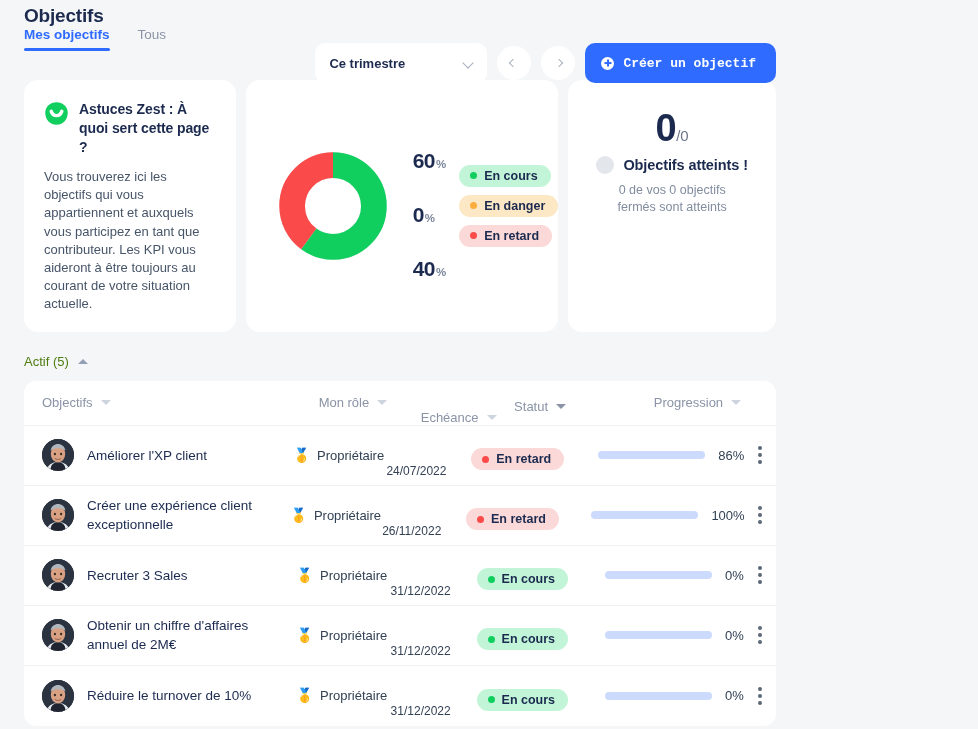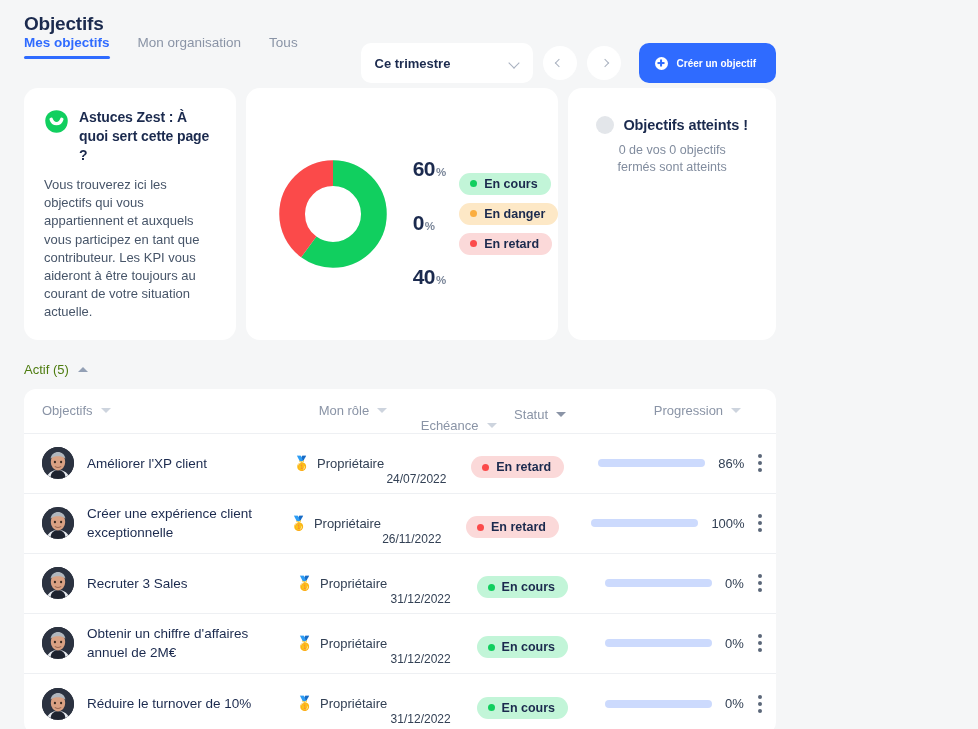--- a/index.html
+++ b/index.html
@@ -11,21 +11,21 @@
     overflow: hidden;
   }
 
   body {
     background: #f5f6f7;
     font-family: "Liberation Sans", sans-serif;
     color: #1b2a4e;
     -webkit-font-smoothing: antialiased;
   }
 
-  .page { position: relative; width: 800px; height: 729px; padding: 12px 24px; }
+  .page { position: relative; width: 800px; height: 729px; padding: 4px 24px; }
 
   
   .page-title {
     font-size: 19px;
     font-weight: bold;
     letter-spacing: -0.2px;
     color: #1b2a4e;
     padding-top: 1px;
     line-height: 22px;
   }
@@ -113,28 +113,28 @@
   .nav-btn.prev i { transform: rotate(-135deg); margin-left: -2px; }
   .nav-btn.next i { transform: rotate(45deg); margin-right: -2px; }
 
   .create-btn {
     height: 40px;
     background: #2f6bff;
     color: #fff;
     border: none;
     border-radius: 10px;
     padding: 0 20px 0 16px;
-    font-size: 10px;
-    font-weight: bold;
-    font-family: Liberation Sans, sans-serif;
+    font-size: 13px;
+    font-weight: bold;
+    font-family: Liberation Mono, monospace;
     display: flex;
     align-items: center;
     gap: 9px;
     cursor: pointer;
-    margin-left: 8px;
+    margin-left: 0;
   }
   .plus-circle {
     width: 13px; height: 13px;
     border-radius: 50%;
     background: #fff;
     position: relative;
     flex: 0 0 auto;
   }
   .plus-circle::before, .plus-circle::after {
     content: "";
@@ -369,21 +369,20 @@
 </style>
 </head>
 <body>
 
 <div class="page">
 
   <div class="page-title">Objectifs</div>
 
   <div class="tabs">
     <div class="tab active">Mes objectifs</div>
-    <div class="tab">Mon organisation</div>
     <div class="tab">Tous</div>
   </div>
 
   <div class="toolbar">
     <div class="period-select">
       <span>Ce trimestre</span>
       <span class="chev"></span>
     </div>
     <div class="nav-btn prev">
         <i></i>
@@ -437,20 +436,23 @@
             <div class="pill" id="pill-2" style="background: rgb(251, 217, 217);">
               <span class="dot" id="dot-2" style="background: rgb(251, 74, 74);"></span>
               <span>En retard</span>
             </div>
           </div>
         </div>
       </div>
     </div>
 
     <div class="card card-goals">
+      <div class="goal-big">
+        <b>0</b><span>/0</span>
+      </div>
       <div class="goal-label-row">
         <span class="goal-circle"></span>
         <span class="goal-label">Objectifs atteints !</span>
       </div>
       <div class="goal-sub">0 de vos 0 objectifs fermés sont atteints</div>
     </div>
 
   </div>
 
   <div class="group-row">

